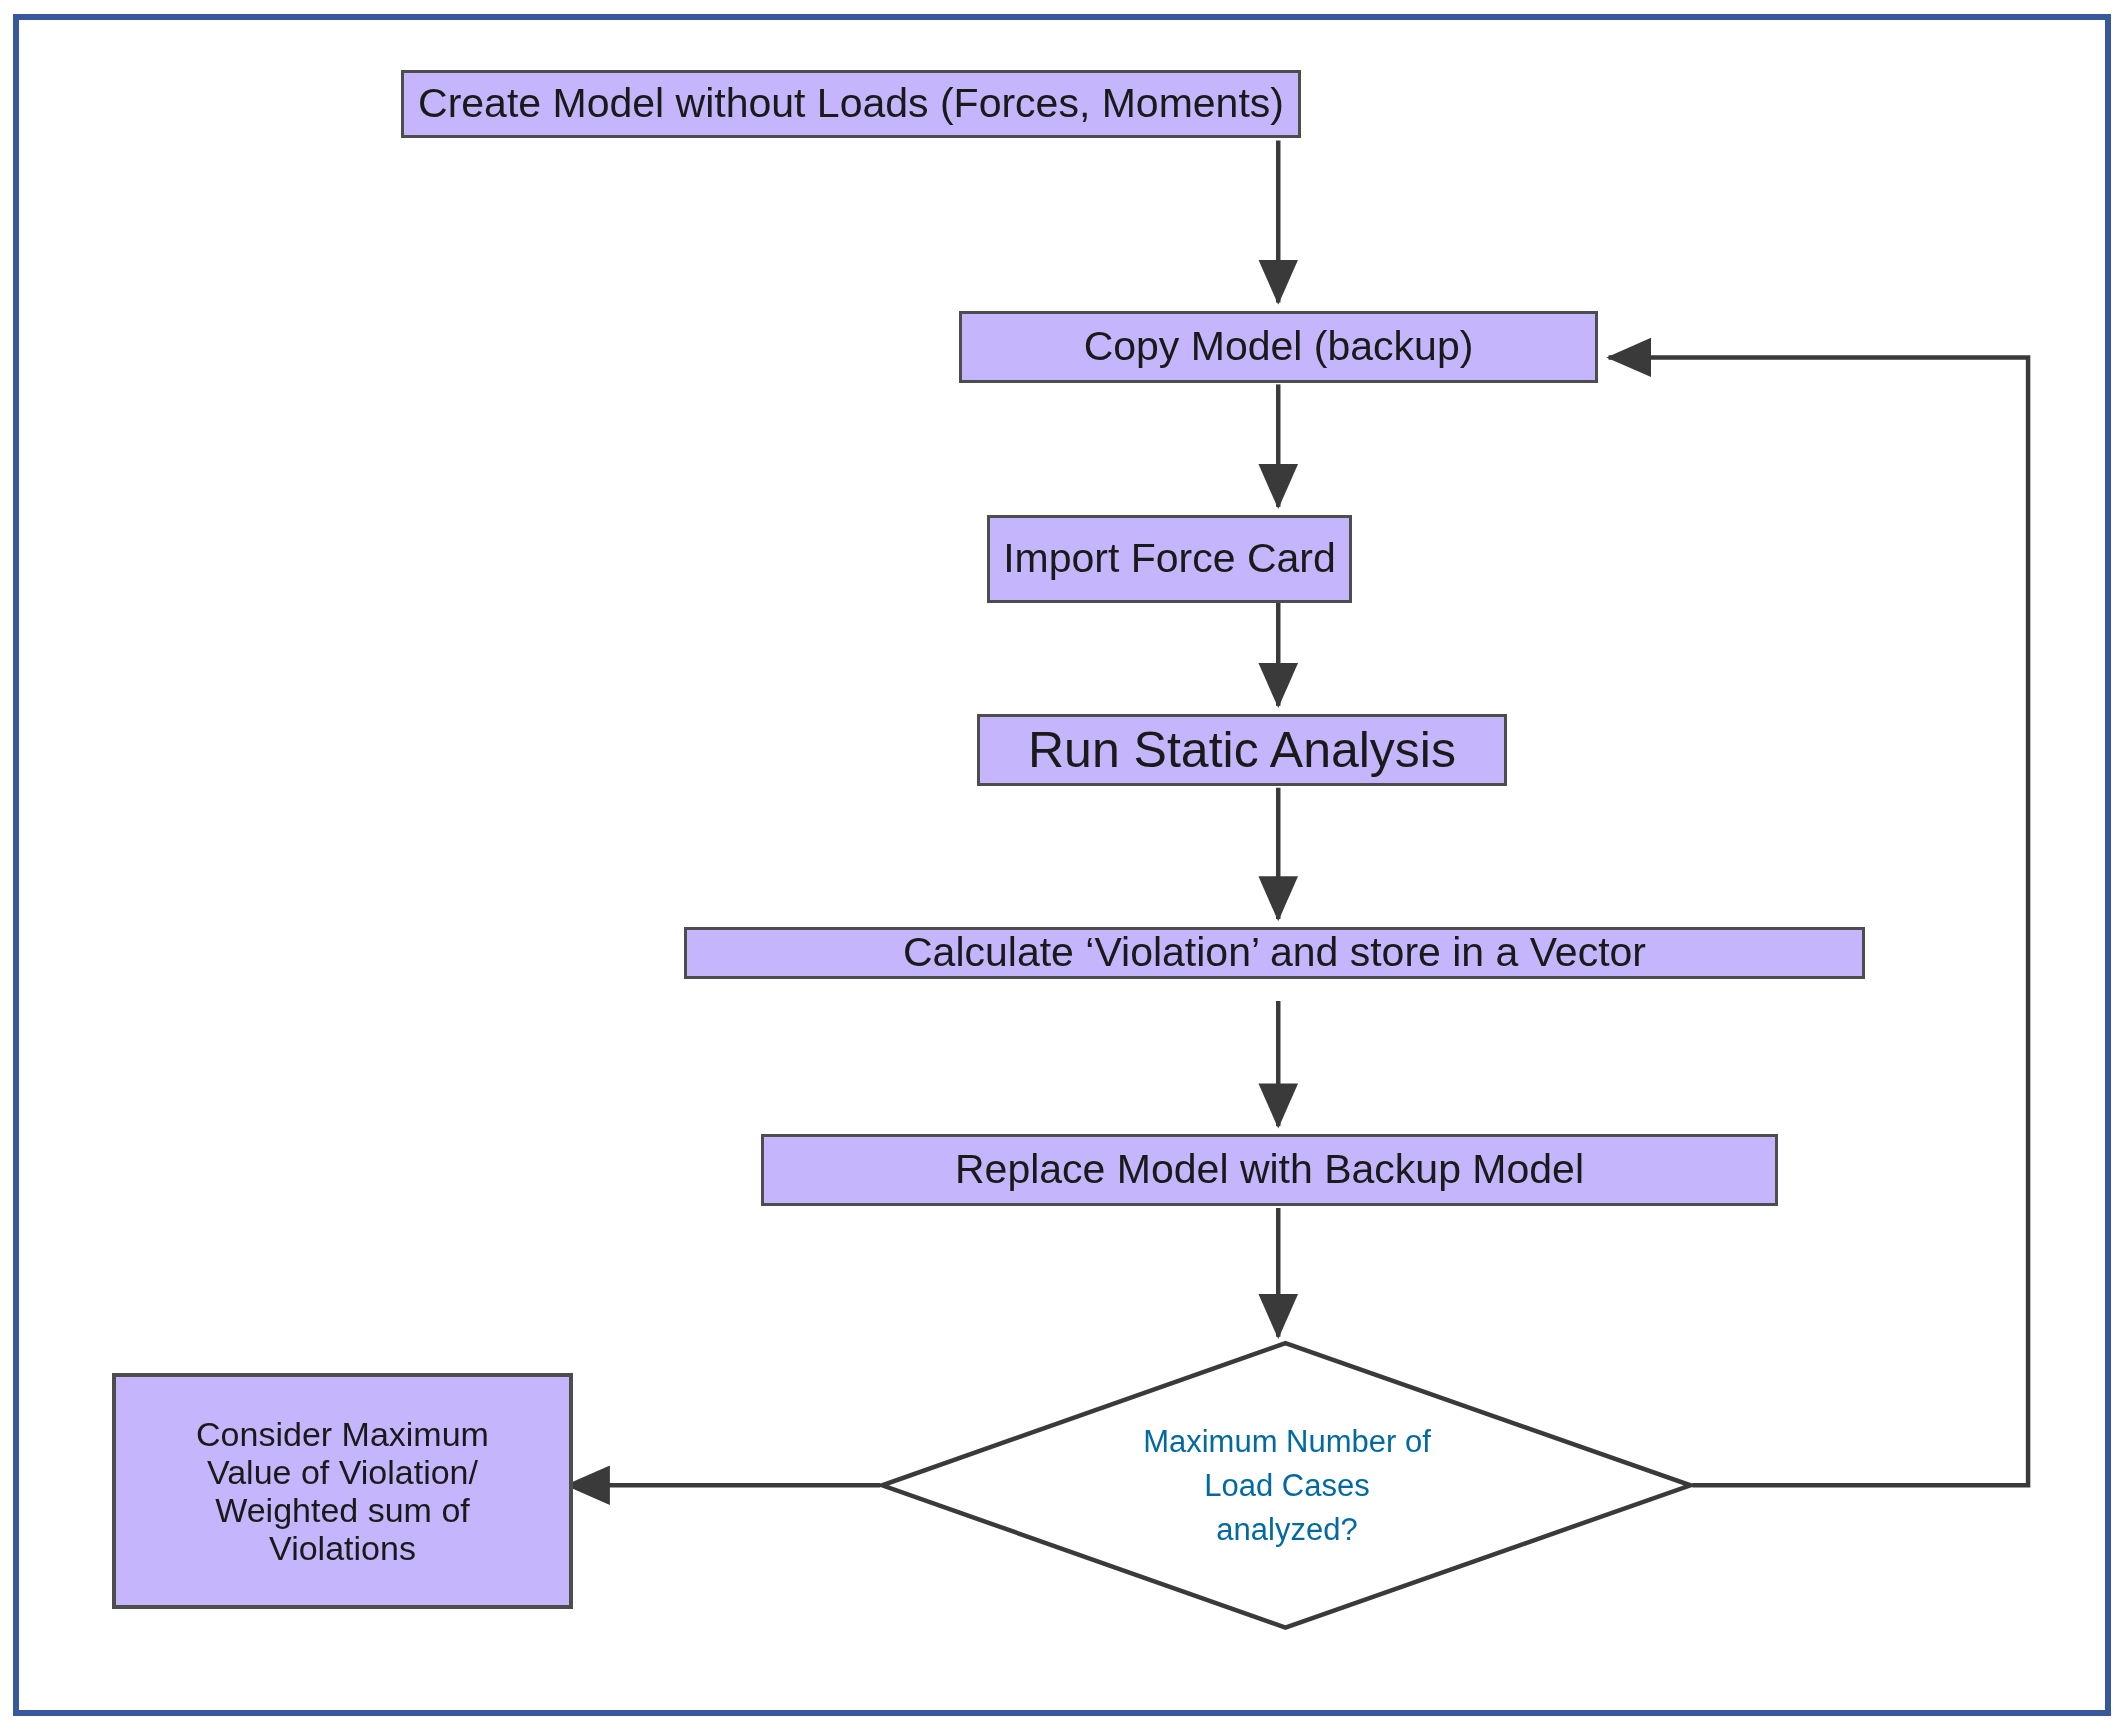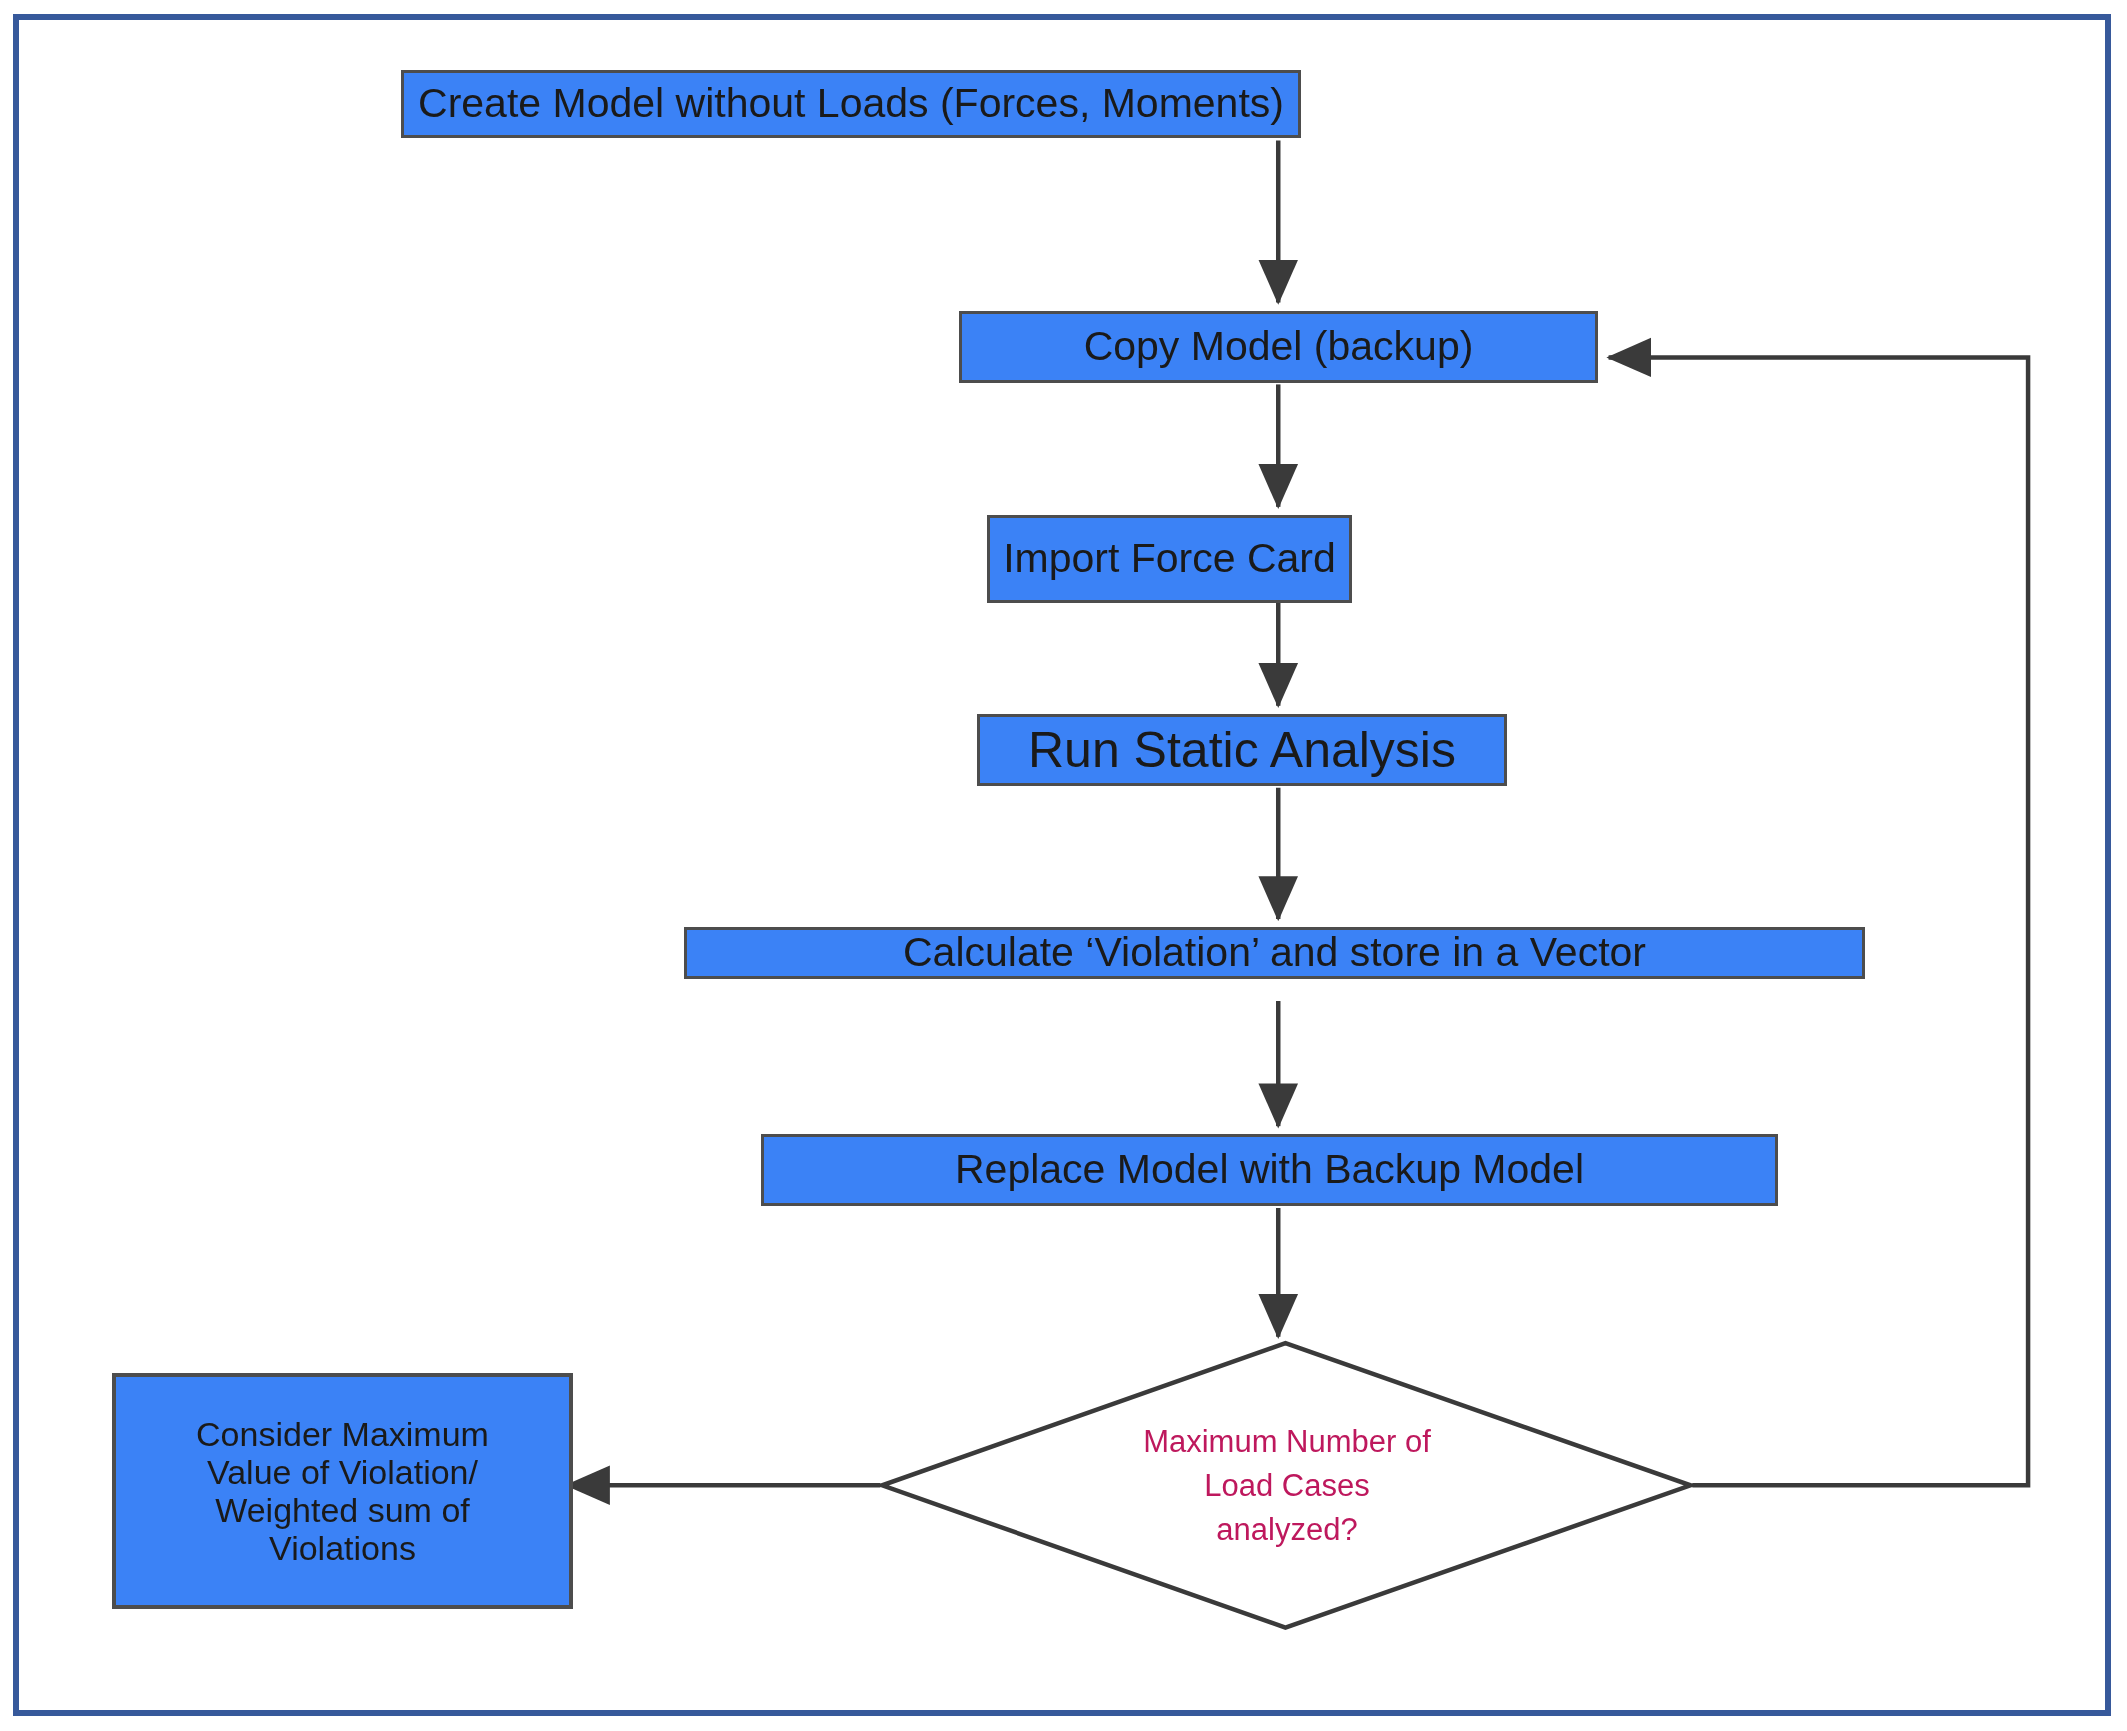--- a/index.html
+++ b/index.html
@@ -40,21 +40,21 @@
     position: absolute;
     left: 0;
     top: 0;
     width: 2128px;
     height: 1732px;
   }
   
   .node {
     position: absolute;
     box-sizing: border-box;
-    background: #3b82f6;
+    background: #c4b5fd;
     border: 3.6px solid #4d4d4d;
     display: flex;
     align-items: center;
     justify-content: center;
     text-align: center;
     color: #1a1a1a;
     line-height: 1.12;
     font-family: "Liberation Sans", sans-serif;
   }
   .node-text {
@@ -72,21 +72,21 @@
 
   
   #decision-label {
     position: absolute;
     left: 1026px;
     top: 1420px;
     width: 522px;
     text-align: center;
     font-size: 31px;
     line-height: 1.42;
-    color: #be185d;
+    color: #0369a1;
     white-space: pre-line;
     font-family: "Liberation Sans", sans-serif;
   }
 </style>
 </head>
 <body>
 
 <div id="canvas">
 
   <div class="frame-outer"></div>

